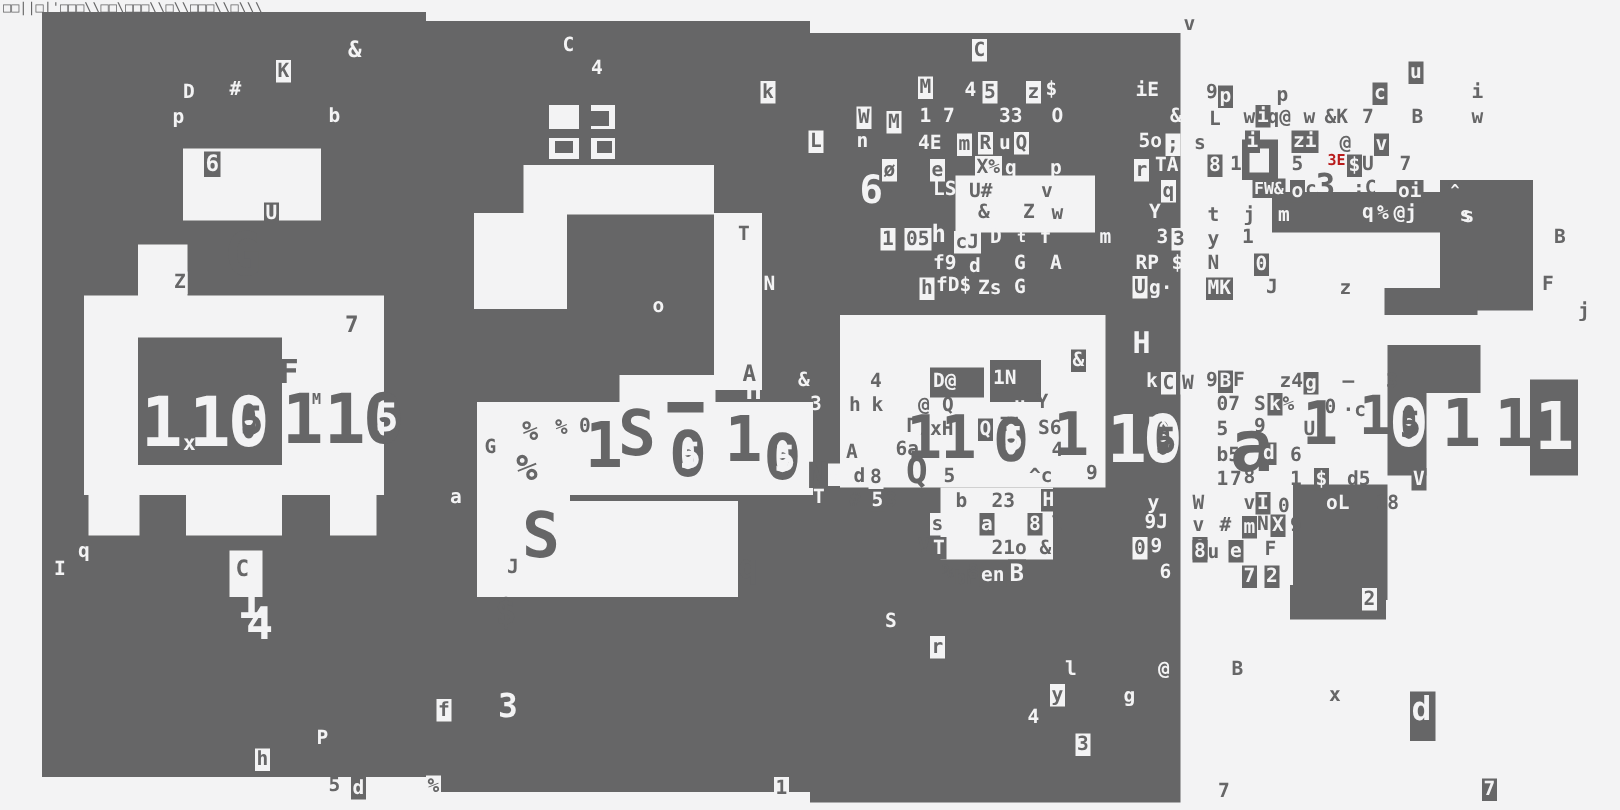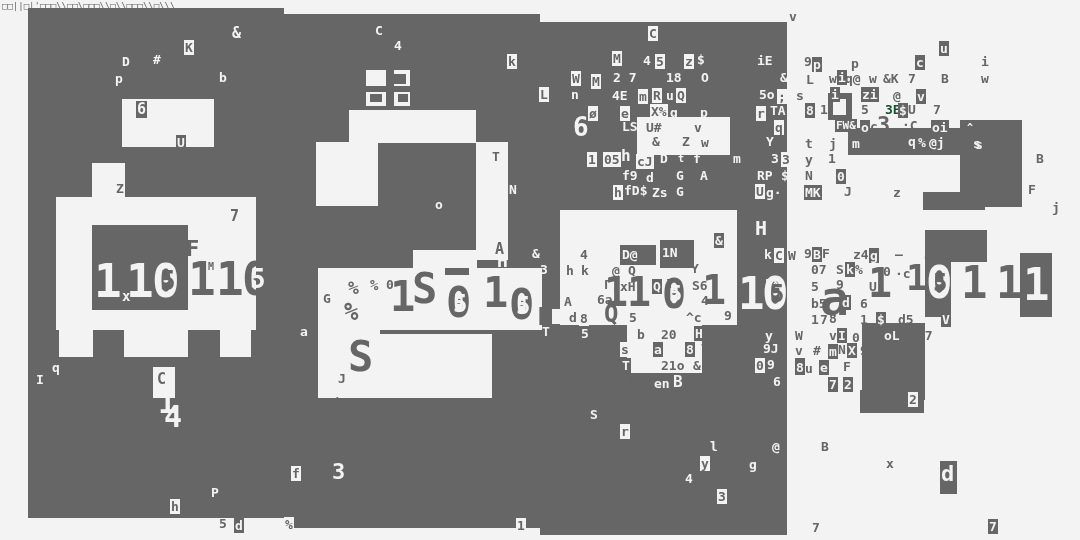--- a/index.html
+++ b/index.html
@@ -130,22 +130,22 @@
     <div class="glyph" style="left: 939px; top: 41px; font-size: 13px; color: rgb(243, 243, 244); background: rgb(102, 102, 103); padding: 1px;">u</div>
     <div class="glyph" style="left: 612px; top: 51px; font-size: 13px; color: rgb(102, 102, 103); background: rgb(243, 243, 244); padding: 1px;">M</div>
     <div class="glyph" style="left: 643px; top: 54px; font-size: 13px; color: rgb(243, 243, 244);">4</div>
     <div class="glyph" style="left: 655px; top: 54px; font-size: 13px; color: rgb(102, 102, 103); background: rgb(243, 243, 244); padding: 1px;">5</div>
     <div class="glyph" style="left: 684px; top: 54px; font-size: 13px; color: rgb(102, 102, 103); background: rgb(243, 243, 244); padding: 1px;">z</div>
     <div class="glyph" style="left: 697px; top: 53px; font-size: 13px; color: rgb(243, 243, 244);">$</div>
     <div class="glyph" style="left: 757px; top: 54px; font-size: 13px; color: rgb(243, 243, 244);">iE</div>
     <div class="glyph" style="left: 571px; top: 71px; font-size: 13px; color: rgb(102, 102, 103); background: rgb(243, 243, 244); padding: 1px;">W</div>
     <div class="glyph" style="left: 591px; top: 74px; font-size: 13px; color: rgb(102, 102, 103); background: rgb(243, 243, 244); padding: 1px;">M</div>
     <div class="glyph" style="left: 571px; top: 88px; font-size: 13px; color: rgb(243, 243, 244);">n</div>
-    <div class="glyph" style="left: 613px; top: 71px; font-size: 13px; color: rgb(243, 243, 244);">2 7</div>
-    <div class="glyph" style="left: 666px; top: 71px; font-size: 13px; color: rgb(243, 243, 244);">18</div>
+    <div class="glyph" style="left: 613px; top: 71px; font-size: 13px; color: rgb(243, 243, 244);">1 7</div>
+    <div class="glyph" style="left: 666px; top: 71px; font-size: 13px; color: rgb(243, 243, 244);">33</div>
     <div class="glyph" style="left: 701px; top: 71px; font-size: 13px; color: rgb(243, 243, 244);">O</div>
     <div class="glyph" style="left: 780px; top: 71px; font-size: 13px; color: rgb(243, 243, 244);">&amp;</div>
     <div class="glyph" style="left: 612px; top: 89px; font-size: 13px; color: rgb(243, 243, 244);">4E</div>
     <div class="glyph" style="left: 638px; top: 89px; font-size: 13px; color: rgb(102, 102, 103); background: rgb(243, 243, 244); padding: 1px;">m</div>
     <div class="glyph" style="left: 652px; top: 88px; font-size: 13px; color: rgb(102, 102, 103); background: rgb(243, 243, 244); padding: 1px;">R</div>
     <div class="glyph" style="left: 666px; top: 89px; font-size: 13px; color: rgb(243, 243, 244);">u</div>
     <div class="glyph" style="left: 676px; top: 88px; font-size: 13px; color: rgb(102, 102, 103); background: rgb(243, 243, 244); padding: 1px;">Q</div>
     <div class="glyph" style="left: 759px; top: 88px; font-size: 13px; color: rgb(243, 243, 244);">5o</div>
     <div class="glyph" style="left: 777px; top: 89px; font-size: 13px; color: rgb(102, 102, 103); background: rgb(243, 243, 244); padding: 1px;">;</div>
     <div class="glyph" style="left: 588px; top: 106px; font-size: 13px; color: rgb(102, 102, 103); background: rgb(243, 243, 244); padding: 1px;">ø</div>
@@ -222,21 +222,21 @@
     <div class="glyph" style="left: 604px; top: 302px; font-size: 24px; color: rgb(102, 102, 103);">Q</div>
     <div class="glyph" style="left: 629px; top: 311px; font-size: 13px; color: rgb(102, 102, 103);">5</div>
     <div class="glyph" style="left: 569px; top: 311px; font-size: 13px; color: rgb(102, 102, 103);">d</div>
     <div class="glyph" style="left: 579px; top: 311px; font-size: 13px; color: rgb(102, 102, 103); background: rgb(243, 243, 244); padding: 1px;">8</div>
     <div class="glyph" style="left: 686px; top: 311px; font-size: 13px; color: rgb(102, 102, 103);">^c</div>
     <div class="glyph" style="left: 724px; top: 309px; font-size: 13px; color: rgb(102, 102, 103);">9</div>
     <div class="glyph" style="left: 566px; top: 327px; font-size: 13px; color: rgb(102, 102, 103);">#</div>
     <div class="glyph" style="left: 580px; top: 326px; font-size: 13px; color: rgb(243, 243, 244); background: rgb(102, 102, 103); padding: 1px;">5</div>
     <div class="glyph" style="left: 590px; top: 327px; font-size: 13px; color: rgb(102, 102, 103);">3</div>
     <div class="glyph" style="left: 637px; top: 328px; font-size: 13px; color: rgb(102, 102, 103);">b</div>
-    <div class="glyph" style="left: 661px; top: 328px; font-size: 13px; color: rgb(102, 102, 103);">20</div>
+    <div class="glyph" style="left: 661px; top: 328px; font-size: 13px; color: rgb(102, 102, 103);">23</div>
     <div class="glyph" style="left: 694px; top: 326px; font-size: 13px; color: rgb(243, 243, 244); background: rgb(102, 102, 103); padding: 1px;">H</div>
     <div class="glyph" style="left: 765px; top: 329px; font-size: 13px; color: rgb(243, 243, 244);">y</div>
     <div class="glyph" style="left: 796px; top: 328px; font-size: 13px; color: rgb(243, 243, 244);">W</div>
     <div class="glyph" style="left: 620px; top: 342px; font-size: 13px; color: rgb(102, 102, 103); background: rgb(243, 243, 244); padding: 1px;">s</div>
     <div class="glyph" style="left: 653px; top: 342px; font-size: 13px; color: rgb(243, 243, 244); background: rgb(102, 102, 103); padding: 1px;">a</div>
     <div class="glyph" style="left: 685px; top: 342px; font-size: 13px; color: rgb(243, 243, 244); background: rgb(102, 102, 103); padding: 1px;">8</div>
     <div class="glyph" style="left: 701px; top: 343px; font-size: 13px; color: rgb(102, 102, 103);">l</div>
     <div class="glyph" style="left: 763px; top: 342px; font-size: 13px; color: rgb(243, 243, 244);">9J</div>
     <div class="glyph" style="left: 796px; top: 344px; font-size: 13px; color: rgb(243, 243, 244);">v</div>
     <div class="glyph" style="left: 612px; top: 358px; font-size: 13px; color: rgb(102, 102, 103);">V</div>
@@ -278,21 +278,21 @@
     <div class="glyph" style="left: 941px; top: 72px; font-size: 13px; color: rgb(102, 102, 103);">B</div>
     <div class="glyph" style="left: 981px; top: 72px; font-size: 13px; color: rgb(102, 102, 103);">w</div>
     <div class="glyph" style="left: 796px; top: 89px; font-size: 13px; color: rgb(102, 102, 103);">s</div>
     <div class="glyph" style="left: 830px; top: 87px; font-size: 13px; color: rgb(243, 243, 244); background: rgb(102, 102, 103); padding: 1px;">i</div>
     <div class="glyph" style="left: 861px; top: 87px; font-size: 13px; color: rgb(243, 243, 244); background: rgb(102, 102, 103); padding: 1px;">zi</div>
     <div class="glyph" style="left: 893px; top: 89px; font-size: 13px; color: rgb(102, 102, 103);">@</div>
     <div class="glyph" style="left: 916px; top: 89px; font-size: 13px; color: rgb(243, 243, 244); background: rgb(102, 102, 103); padding: 1px;">v</div>
     <div class="glyph" style="left: 805px; top: 103px; font-size: 13px; color: rgb(243, 243, 244); background: rgb(102, 102, 103); padding: 1px;">8</div>
     <div class="glyph" style="left: 820px; top: 103px; font-size: 13px; color: rgb(102, 102, 103);">1</div>
     <div class="glyph" style="left: 861px; top: 103px; font-size: 13px; color: rgb(102, 102, 103);">5</div>
-    <div class="glyph" style="left: 885px; top: 103px; font-size: 13px; color: #14532d;">3E</div>
+    <div class="glyph" style="left: 885px; top: 103px; font-size: 10px; color: #b91c1c;">3E</div>
     <div class="glyph" style="left: 898px; top: 103px; font-size: 13px; color: rgb(243, 243, 244); background: rgb(102, 102, 103); padding: 1px;">$</div>
     <div class="glyph" style="left: 908px; top: 103px; font-size: 13px; color: rgb(102, 102, 103);">U</div>
     <div class="glyph" style="left: 933px; top: 103px; font-size: 13px; color: rgb(102, 102, 103);">7</div>
     <div class="glyph" style="left: 835px; top: 119px; font-size: 11px; color: rgb(243, 243, 244); background: rgb(102, 102, 103); padding: 1px;">FW&amp;</div>
     <div class="glyph" style="left: 860px; top: 120px; font-size: 13px; color: rgb(243, 243, 244); background: rgb(102, 102, 103); padding: 1px;">o</div>
     <div class="glyph" style="left: 870px; top: 120px; font-size: 13px; color: rgb(102, 102, 103);">c</div>
     <div class="glyph" style="left: 877px; top: 114px; font-size: 22px; color: rgb(102, 102, 103);">3</div>
     <div class="glyph" style="left: 902px; top: 119px; font-size: 13px; color: rgb(102, 102, 103);">;C</div>
     <div class="glyph" style="left: 931px; top: 120px; font-size: 13px; color: rgb(243, 243, 244); background: rgb(102, 102, 103); padding: 1px;">oi</div>
     <div class="glyph" style="left: 965px; top: 120px; font-size: 13px; color: rgb(102, 102, 103);">^</div>
@@ -347,21 +347,21 @@
     <div class="glyph" style="left: 829px; top: 312px; font-size: 13px; color: rgb(102, 102, 103);">8</div>
     <div class="glyph" style="left: 860px; top: 313px; font-size: 13px; color: rgb(102, 102, 103);">1</div>
     <div class="glyph" style="left: 876px; top: 312px; font-size: 13px; color: rgb(243, 243, 244); background: rgb(102, 102, 103); padding: 1px;">$</div>
     <div class="glyph" style="left: 898px; top: 313px; font-size: 13px; color: rgb(102, 102, 103);">d5</div>
     <div class="glyph" style="left: 941px; top: 312px; font-size: 13px; color: rgb(243, 243, 244); background: rgb(102, 102, 103); padding: 1px;">V</div>
     <div class="glyph" style="left: 795px; top: 329px; font-size: 13px; color: rgb(102, 102, 103);">W</div>
     <div class="glyph" style="left: 829px; top: 329px; font-size: 13px; color: rgb(102, 102, 103);">v</div>
     <div class="glyph" style="left: 837px; top: 328px; font-size: 13px; color: rgb(243, 243, 244); background: rgb(102, 102, 103); padding: 1px;">I</div>
     <div class="glyph" style="left: 852px; top: 331px; font-size: 13px; color: rgb(102, 102, 103);">0</div>
     <div class="glyph" style="left: 884px; top: 329px; font-size: 13px; color: rgb(243, 243, 244);">oL</div>
-    <div class="glyph" style="left: 917px; top: 329px; font-size: 13px; color: rgb(102, 102, 103);">27</div>
+    <div class="glyph" style="left: 917px; top: 329px; font-size: 13px; color: rgb(102, 102, 103);">18</div>
     <div class="glyph" style="left: 795px; top: 344px; font-size: 13px; color: rgb(102, 102, 103);">v</div>
     <div class="glyph" style="left: 813px; top: 344px; font-size: 13px; color: rgb(102, 102, 103);">#</div>
     <div class="glyph" style="left: 828px; top: 344px; font-size: 13px; color: rgb(243, 243, 244); background: rgb(102, 102, 103); padding: 1px;">m</div>
     <div class="glyph" style="left: 838px; top: 343px; font-size: 13px; color: rgb(102, 102, 103);">N</div>
     <div class="glyph" style="left: 847px; top: 343px; font-size: 13px; color: rgb(243, 243, 244); background: rgb(102, 102, 103); padding: 1px;">X</div>
     <div class="glyph" style="left: 860px; top: 344px; font-size: 13px; color: rgb(102, 102, 103);">9</div>
     <div class="glyph" style="left: 795px; top: 360px; font-size: 13px; color: rgb(243, 243, 244); background: rgb(102, 102, 103); padding: 1px;">8</div>
     <div class="glyph" style="left: 805px; top: 362px; font-size: 13px; color: rgb(102, 102, 103);">u</div>
     <div class="glyph" style="left: 819px; top: 360px; font-size: 13px; color: rgb(243, 243, 244); background: rgb(102, 102, 103); padding: 1px;">e</div>
     <div class="glyph" style="left: 843px; top: 360px; font-size: 13px; color: rgb(102, 102, 103);">F</div>

